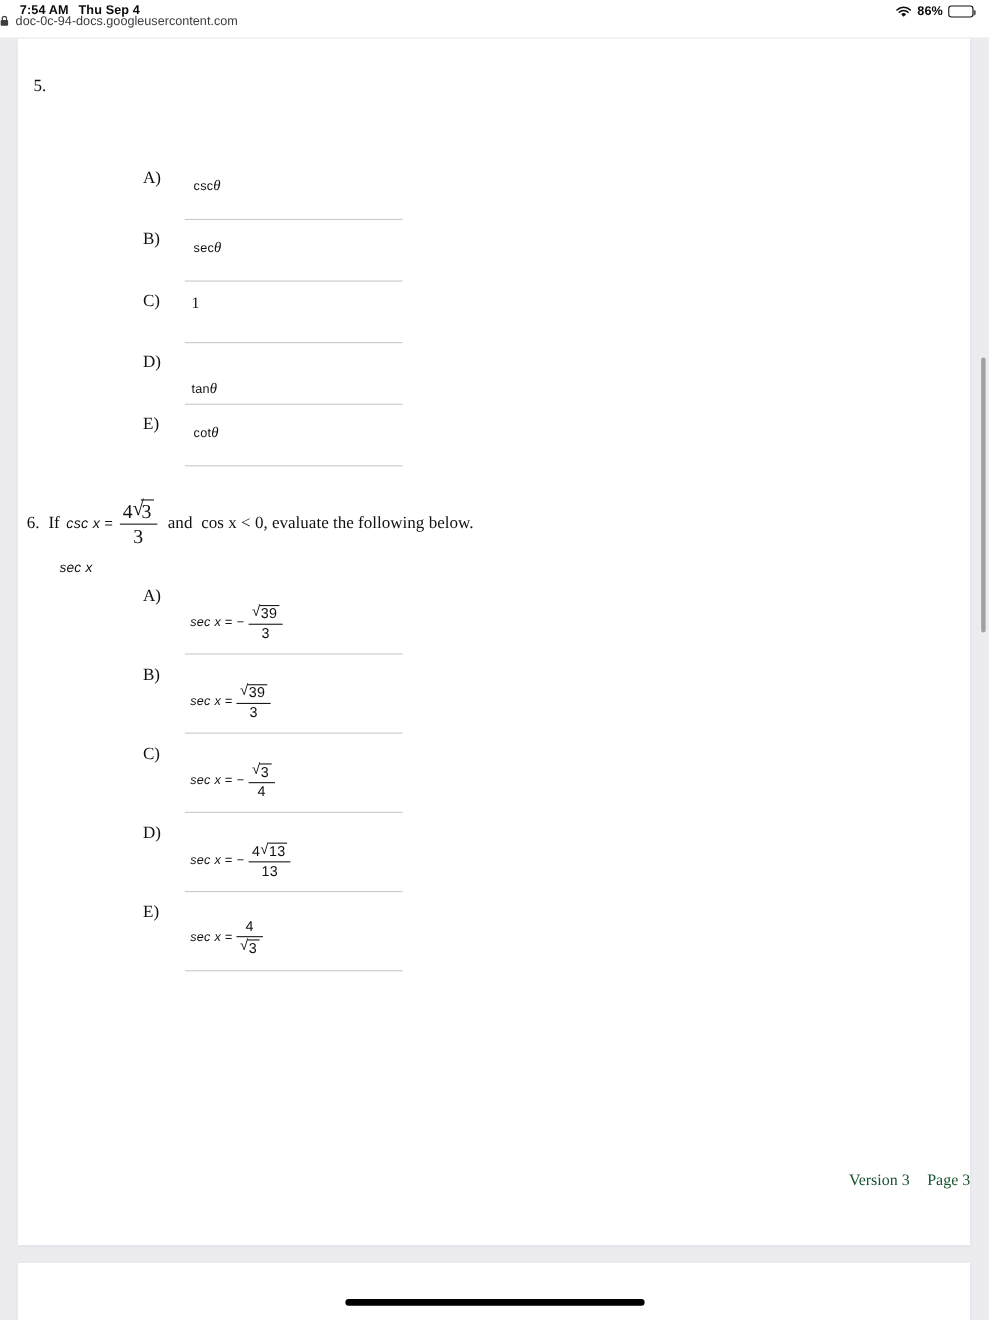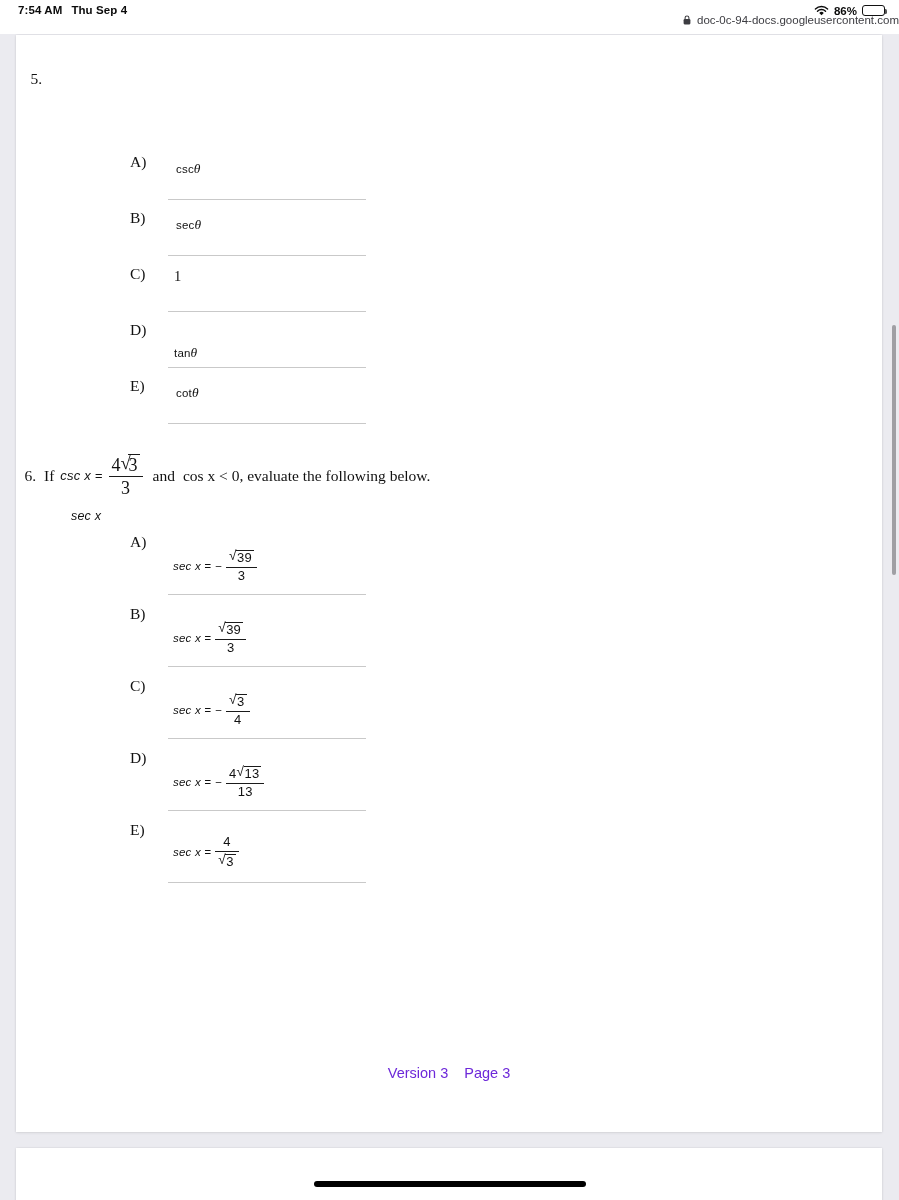--- a/index.html
+++ b/index.html
@@ -75,21 +75,21 @@
     background: #111;
     border-radius: 1px;
   }
 
   
   .urlbar {
     position: absolute;
     top: 14px;
     left: 0;
     width: 899px;
-    text-align: right;
+    text-align: left;
     font-size: 11.5px;
     color: #3c3c41;
     z-index: 30;
     white-space: nowrap;
   }
   .lock-icon {
     display: inline-block;
     vertical-align: -1px;
     margin-right: 3px;
   }
@@ -245,24 +245,24 @@
     left: 152px;
     width: 198px;
     height: 1px;
     background: #c9c9c9;
   }
 
   .footer {
     position: absolute;
     left: 0;
     width: 866px;
-    text-align: center;
+    text-align: right;
     font-size: 14.5px;
-    font-family: Liberation Sans, sans-serif;
-    color: #6d28d9;
+    font-family: Liberation Serif, serif;
+    color: #14532d;
   }
   .footer .fsep { display: inline-block; width: 16px; }
 
   
   .home-indicator {
     position: absolute;
     bottom: 13px;
     left: 50%;
     transform: translateX(-50%);
     width: 272px;
@@ -368,21 +368,21 @@
             <span class="num">
               <span>4</span><span class="rad"><span class="radicand">3</span></span>
             </span>
             <span class="bar"></span>
             <span class="den">3</span>
           </span>
           <span class="qtext" style="margin-left:8px;">and</span>
           <span class="qtext" style="margin-left:8px;">cos x &lt; 0</span>
           <span class="qtext">, evaluate the following below.</span>
         </div>
-        <div class="mtext mital" style="margin-left:55px; margin-top:11px; font-size:12.5px;">sec x</div>
+        <div class="mtext mital" style="margin-left:38px; margin-top:11px; font-size:12.5px;">sec x</div>
       </div>
 
       <div class="choices" style="top:498px;">
 
         <div class="choice">
           <span class="choice-letter">A)</span>
           <span class="choice-body mtext" style="left:157px; top:16px; display:flex; align-items:center;">
             <span class="mital">sec x =</span>
             <span style="margin:0 2px 0 4px;">−</span>
             <span class="frac" style="font-size:13px;">

